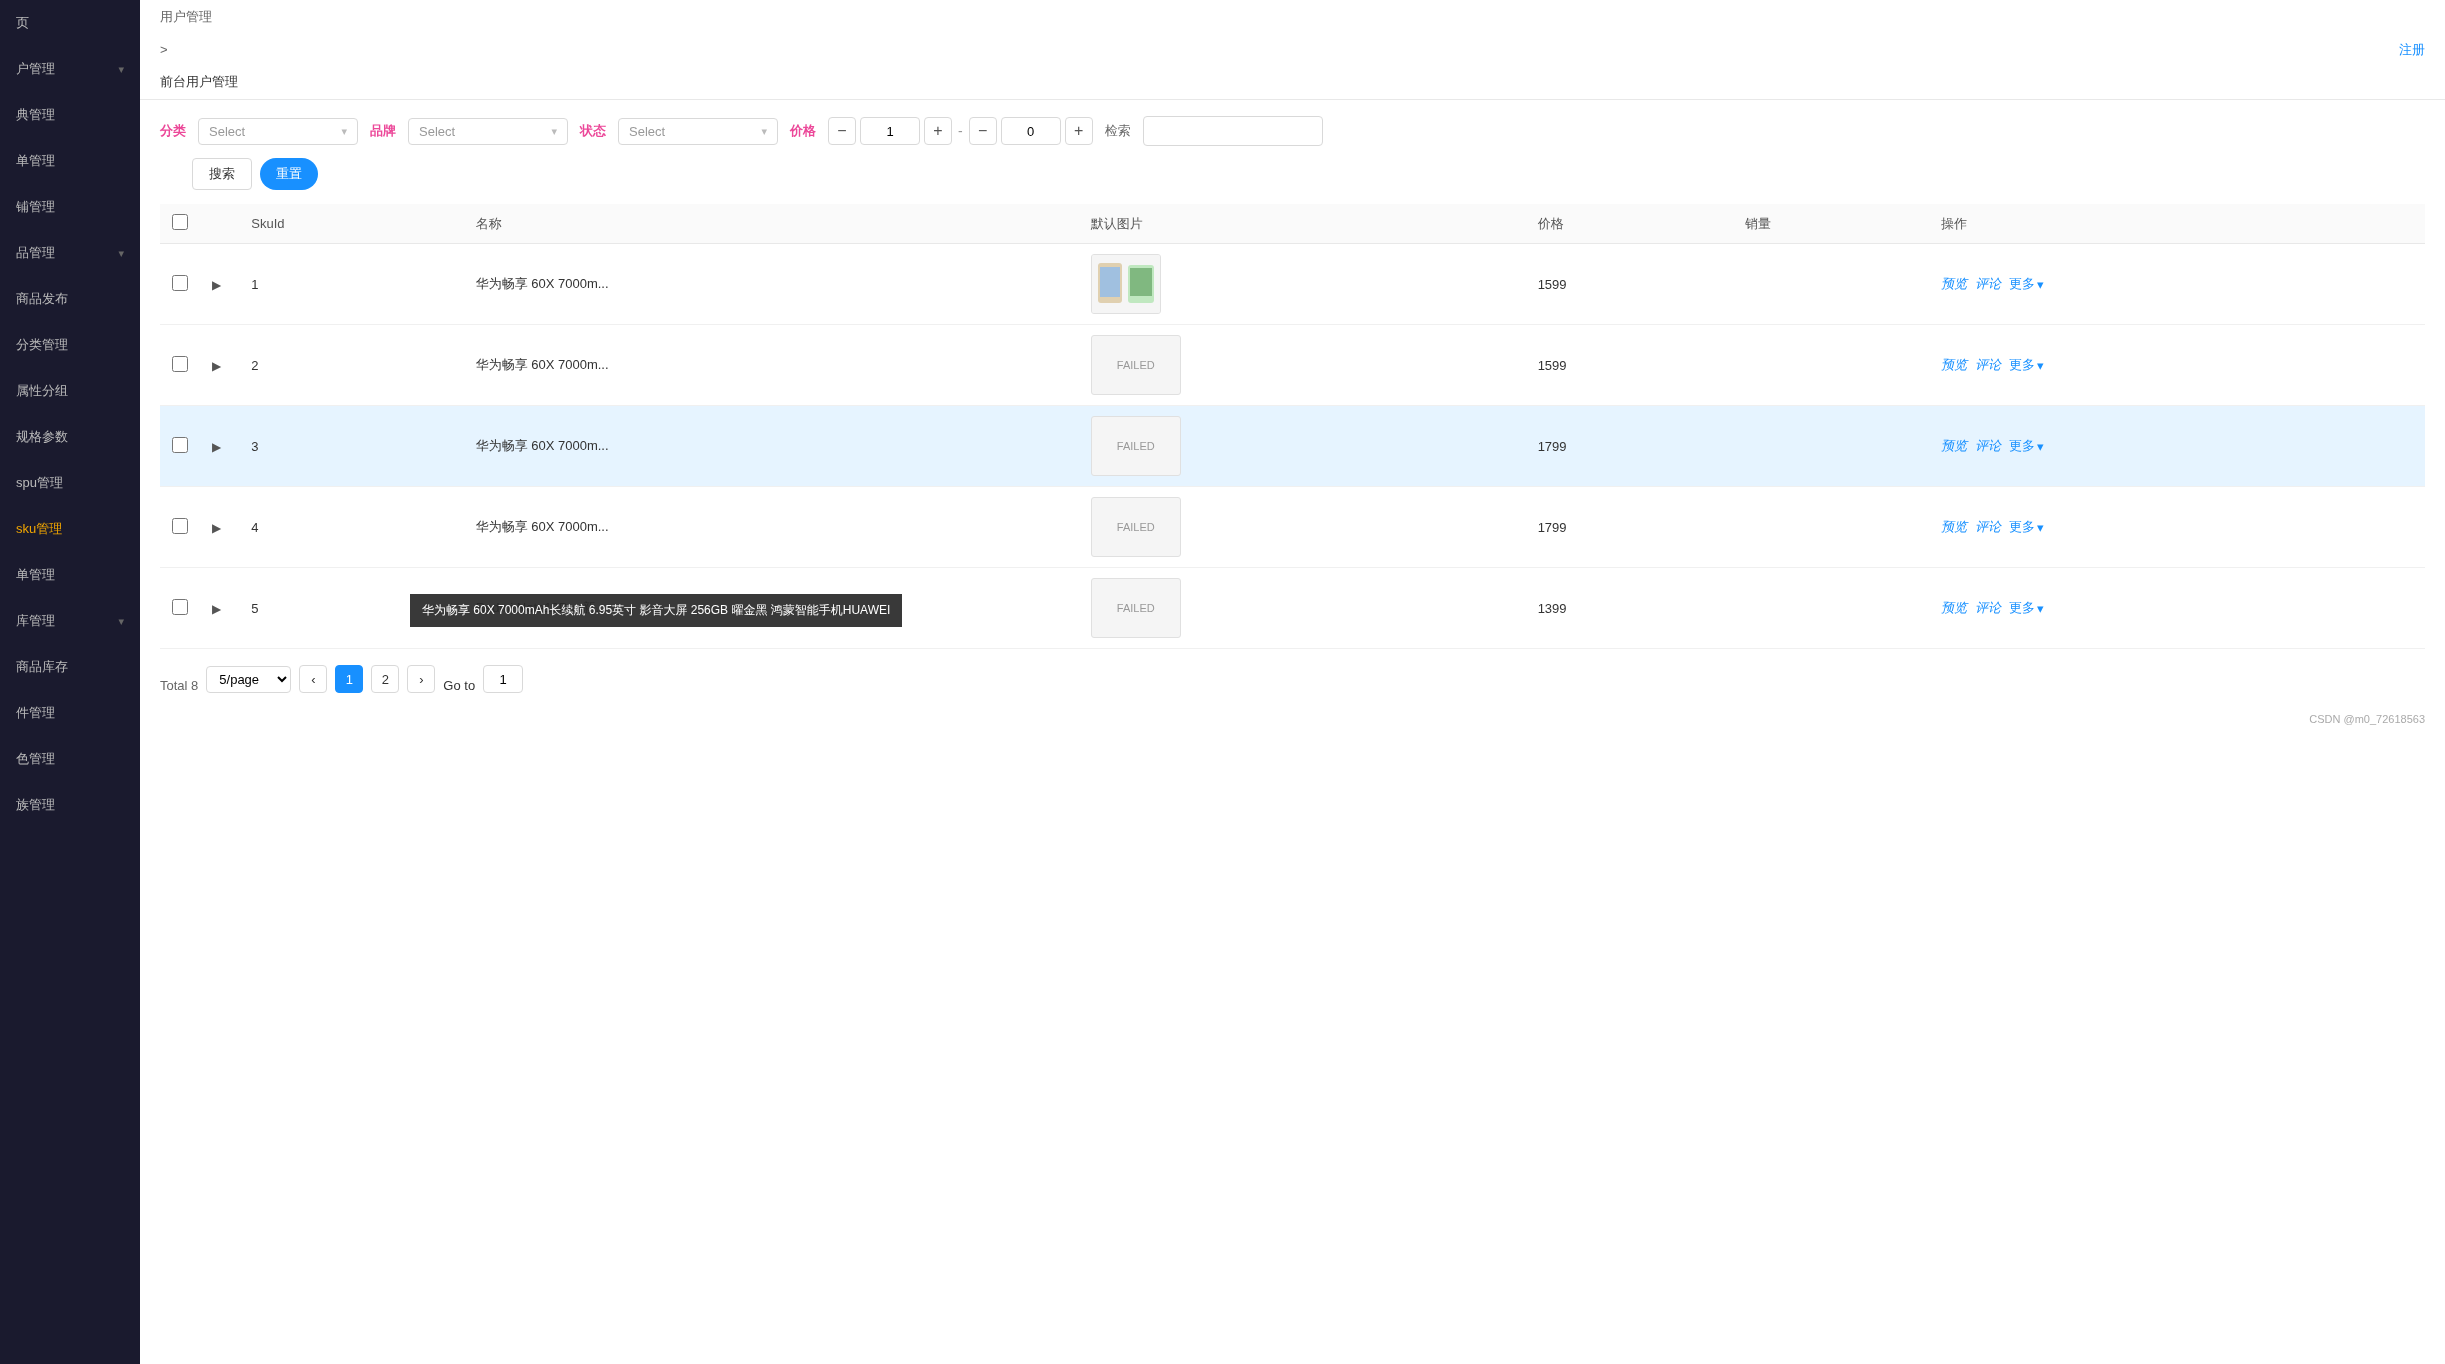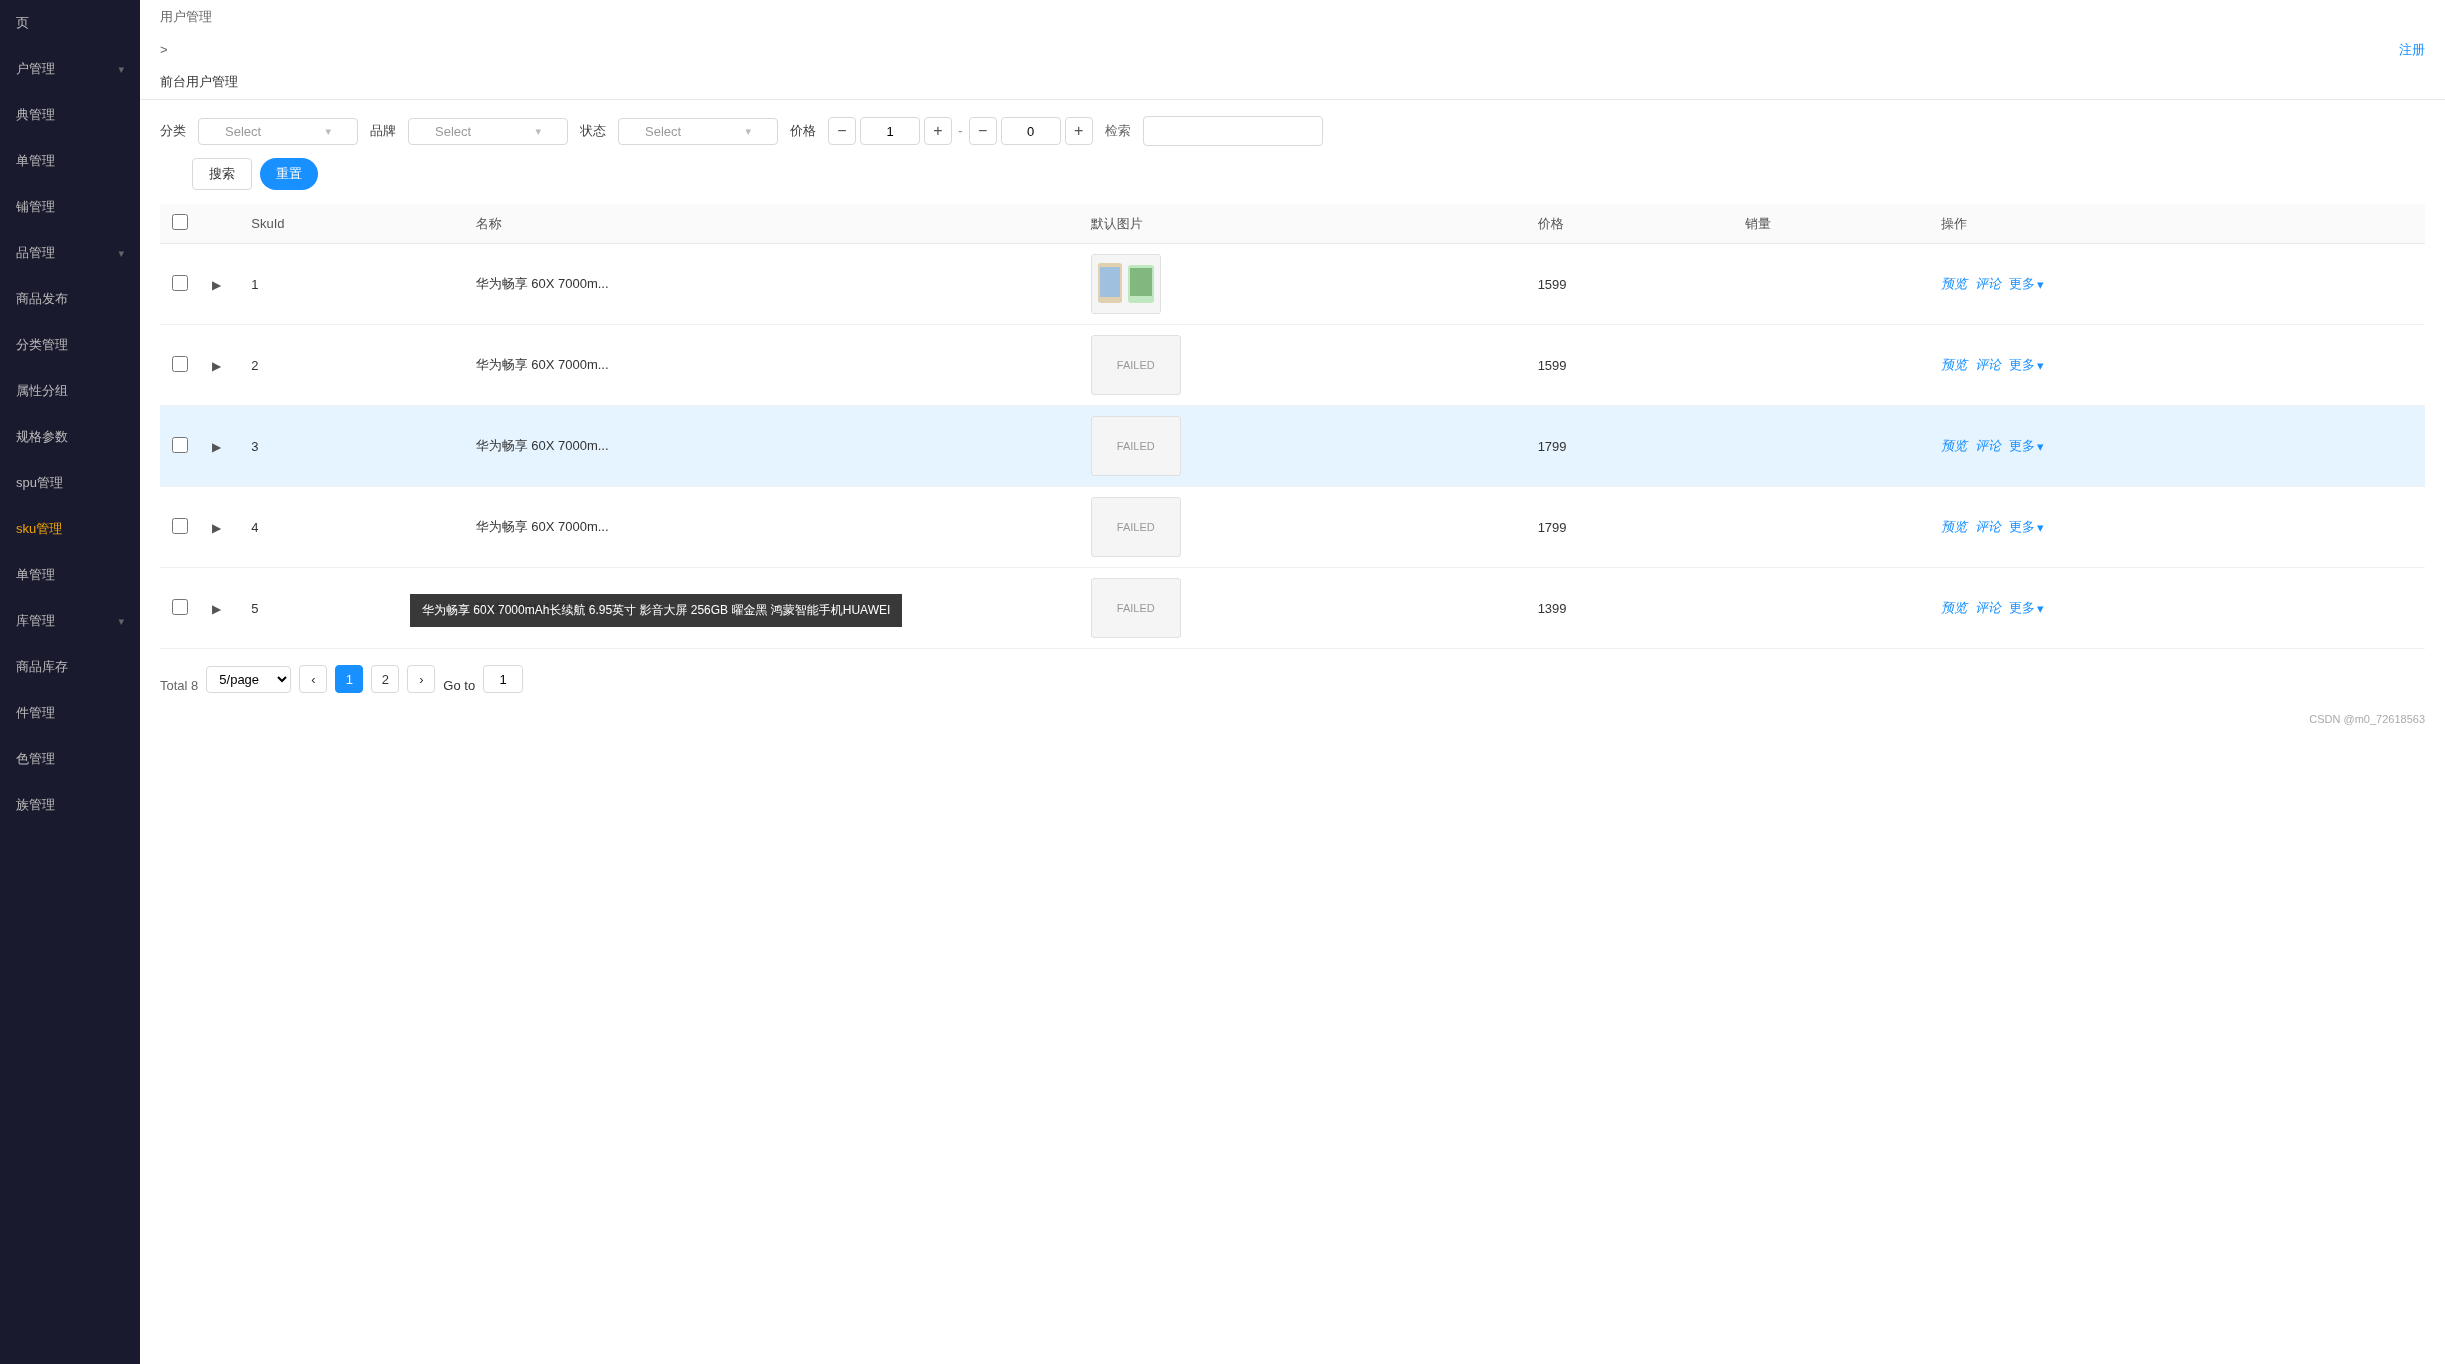--- a/index.html
+++ b/index.html
@@ -73,28 +73,29 @@
     
     .filter-row {
       display: flex;
       align-items: center;
       gap: 12px;
       margin-bottom: 12px;
       flex-wrap: wrap;
     }
     .filter-label {
       font-size: 13px;
-      color: #404040;
+      color: #ec4899;
+      font-weight: bold;
     }
     .filter-select {
       display: flex;
       align-items: center;
       border: 1px solid #d9d9d9;
       border-radius: 4px;
-      padding: 5px 26px;
+      padding: 5px 10px;
       background: #fff;
       cursor: pointer;
       font-size: 13px;
       color: #999;
       min-width: 160px;
       justify-content: space-between;
     }
     .filter-select .chevron { color: #bbb; font-size: 11px; margin-left: 8px; }
     .price-group {
       display: flex;

